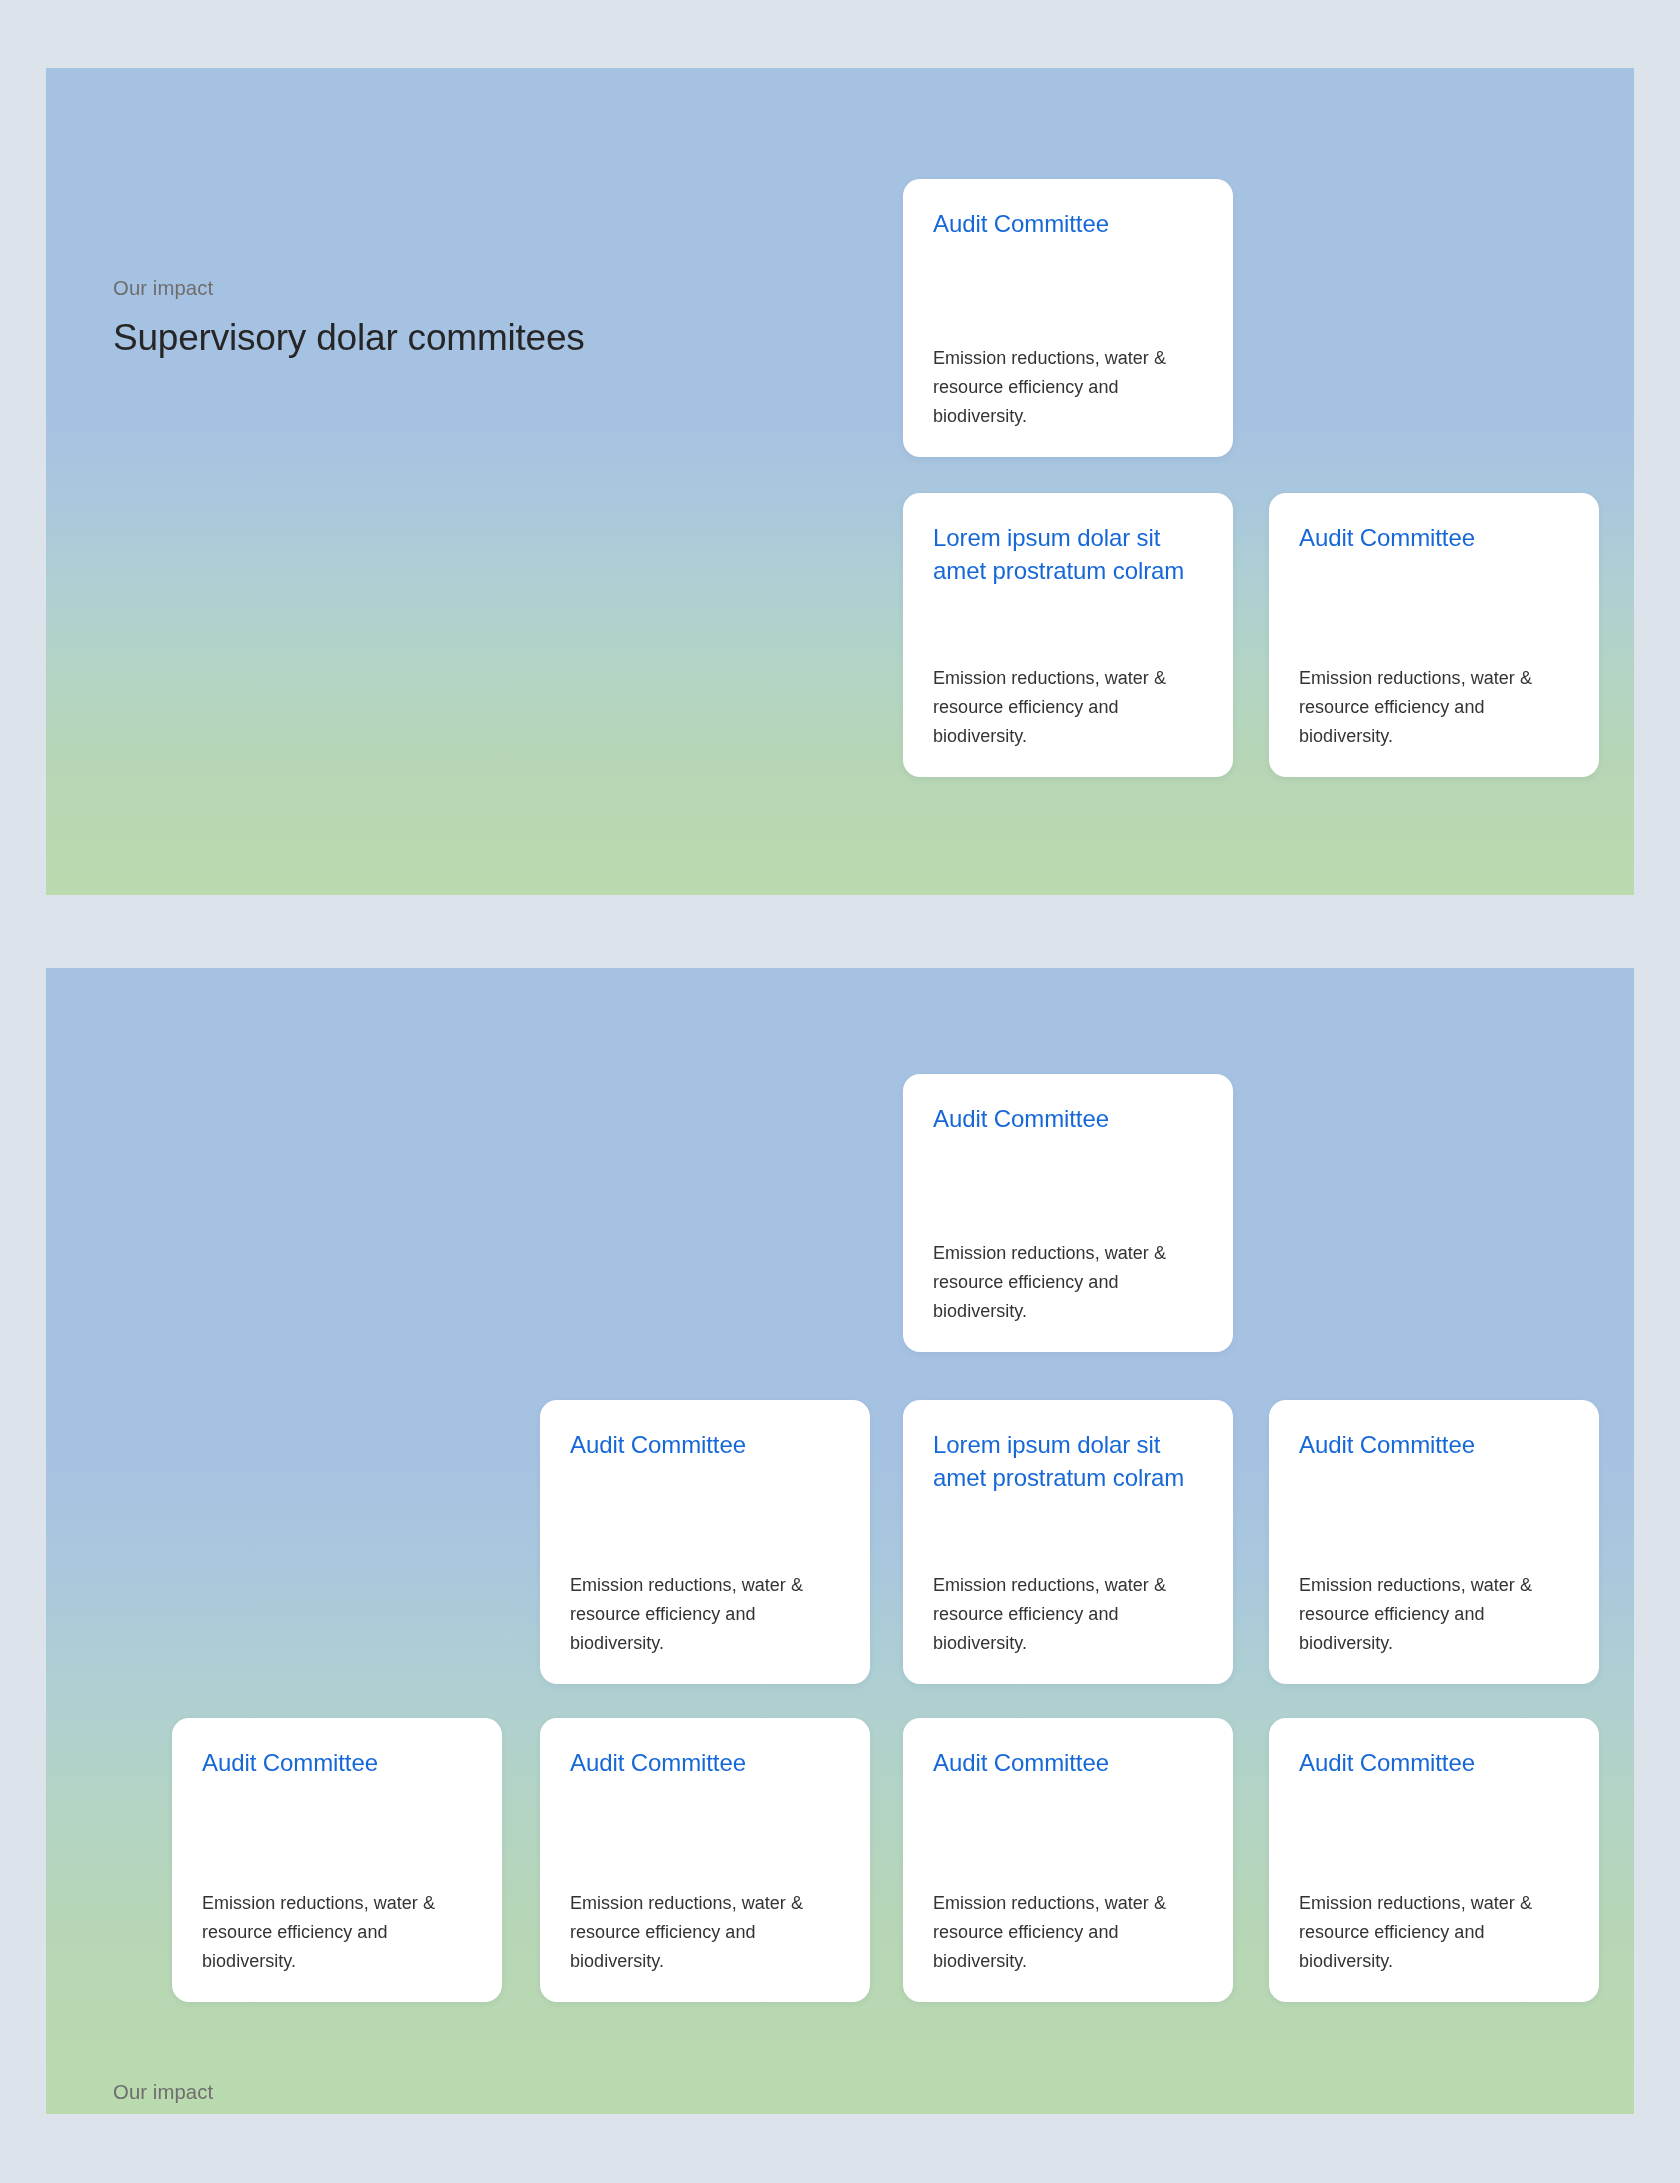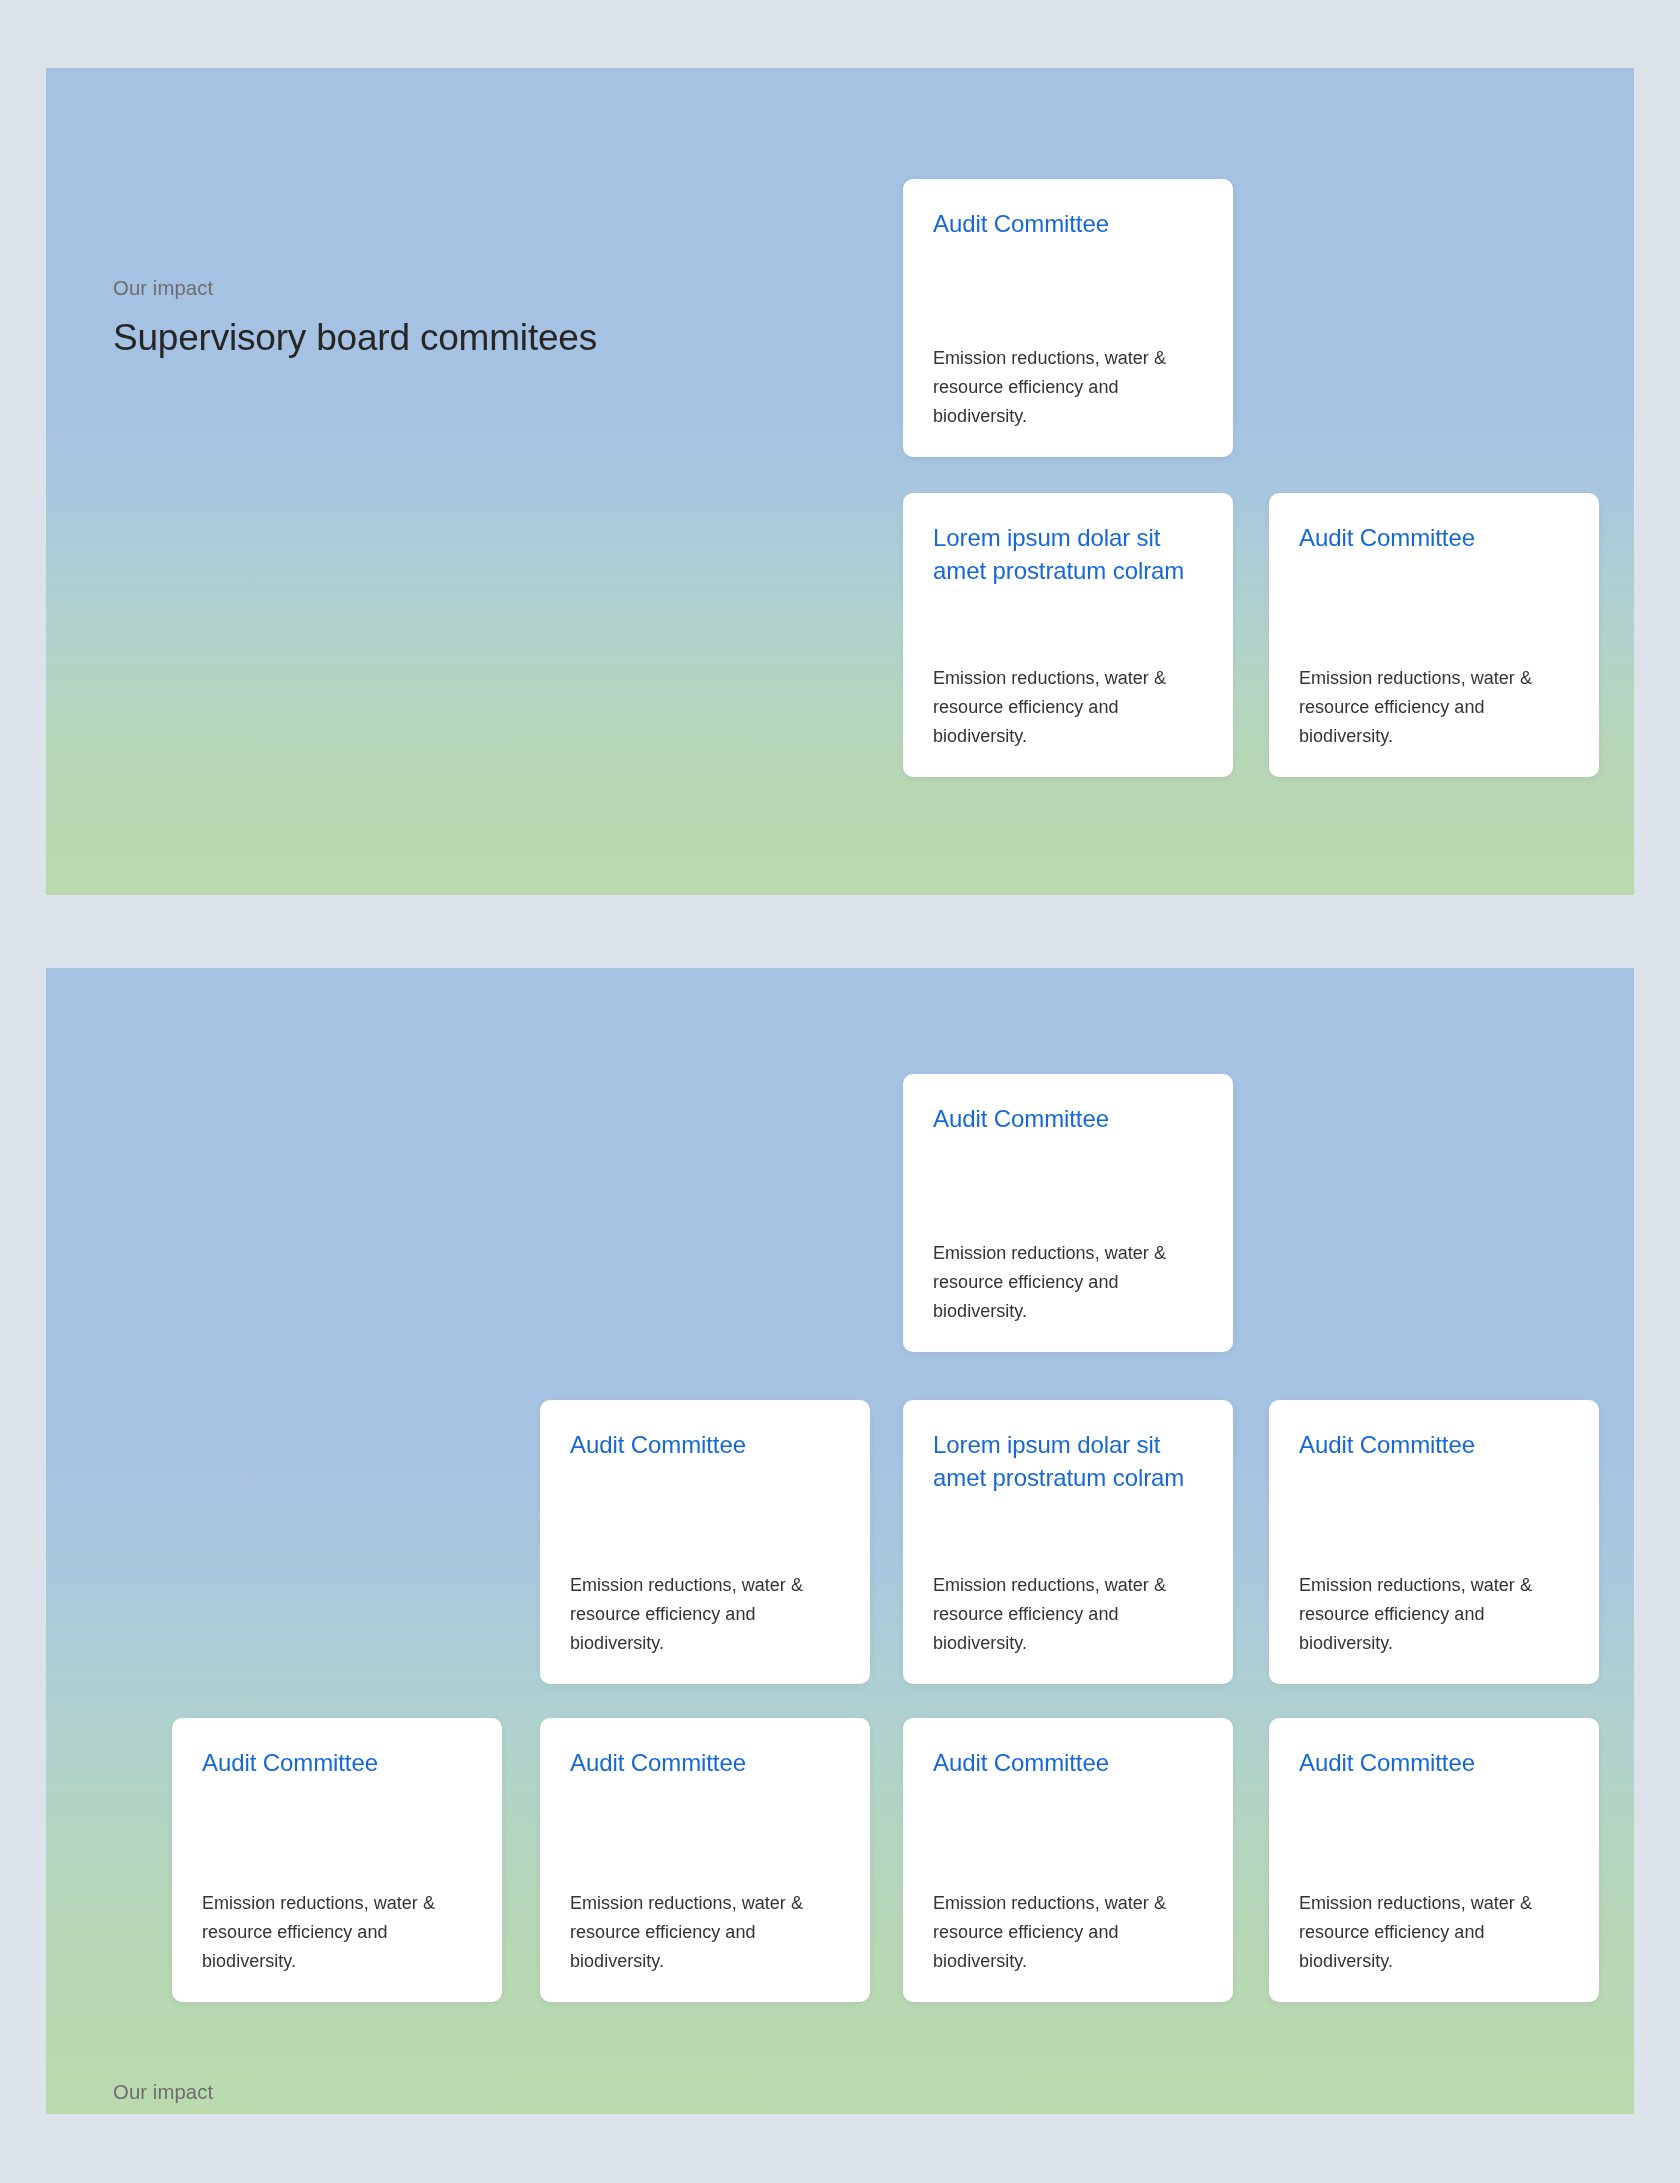--- a/index.html
+++ b/index.html
@@ -62,21 +62,21 @@
     color: #262626;
     font-weight: 400;
     letter-spacing: -0.2px;
     white-space: nowrap;
   }
 
   
   .card {
     position: absolute;
     background: #ffffff;
-    border-radius: 10px;
+    border-radius: 17px;
     padding: 29px 30px 26px 30px;
     box-shadow: 0 2px 6.6px rgba(40, 60, 90, 0.07);
     display: flex;
     flex-direction: column;
   }
 
   .card-title {
     font-size: 24px;
     line-height: 1.36;
     color: #1668d8;
@@ -117,21 +117,21 @@
 </style>
 </head>
 <body>
 
 <div class="page">
 
   <section class="section" id="section-one">
 
     <div class="heading-block">
       <div class="eyebrow">Our impact</div>
-      <h2 class="headline">Supervisory board commitees</h2>
+      <h2 class="headline">Supervisory dolar commitees</h2>
     </div>
 
     <article class="card" id="s1-card-0">
       <div class="card-title">Audit Committee</div>
       <div class="card-spacer"></div>
       <p class="card-body">Emission reductions, water &amp; resource efficiency and biodiversity.</p>
     </article>
 
     <article class="card" id="s1-card-1">
       <div class="card-title">Lorem ipsum dolar sit amet prostratum colram</div>

